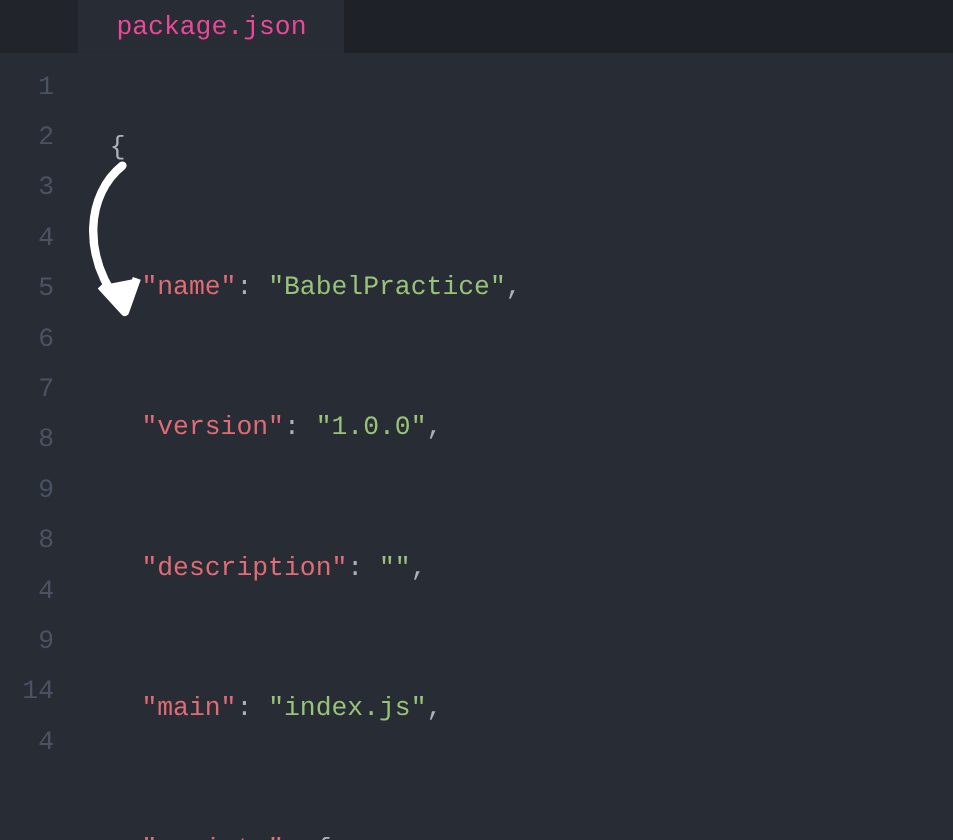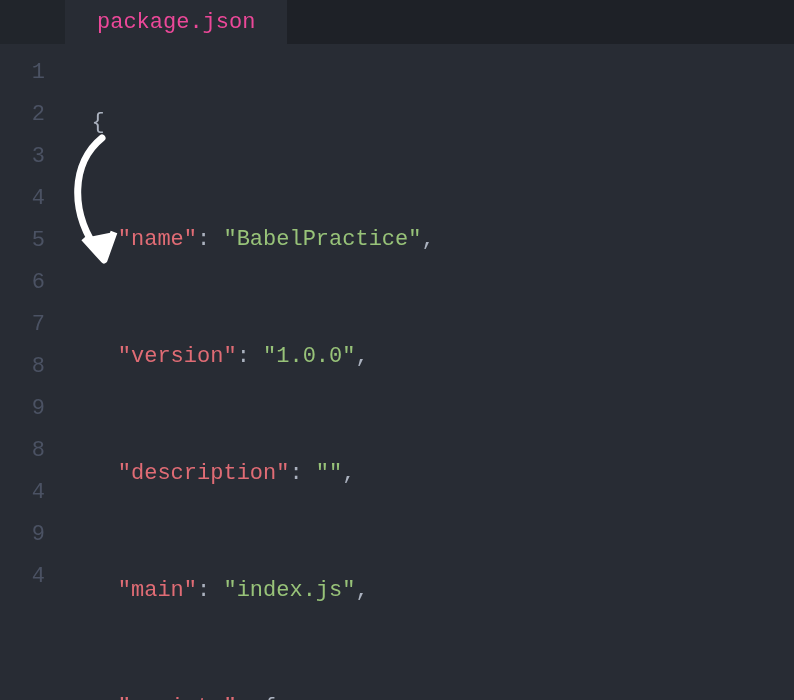--- a/index.html
+++ b/index.html
@@ -96,20 +96,21 @@
     <div class="lineno">3</div>
     <div class="lineno">4</div>
     <div class="lineno">5</div>
     <div class="lineno">6</div>
     <div class="lineno">7</div>
     <div class="lineno">8</div>
     <div class="lineno">9</div>
     <div class="lineno">8</div>
     <div class="lineno">4</div>
     <div class="lineno">9</div>
+    <div class="lineno">14</div>
     <div class="lineno">4</div>
   </div>
 
   <div class="code">
     <div class="line"><span class="p">  </span><span class="b">{</span></div>
 
     <div class="line"><span class="p">    </span><span class="k">"name"</span><span class="p">: </span><span class="s">"BabelPractice"</span><span class="p">,</span></div>
 
     <div class="line"><span class="p">    </span><span class="k">"version"</span><span class="p">: </span><span class="s">"1.0.0"</span><span class="p">,</span></div>
 

